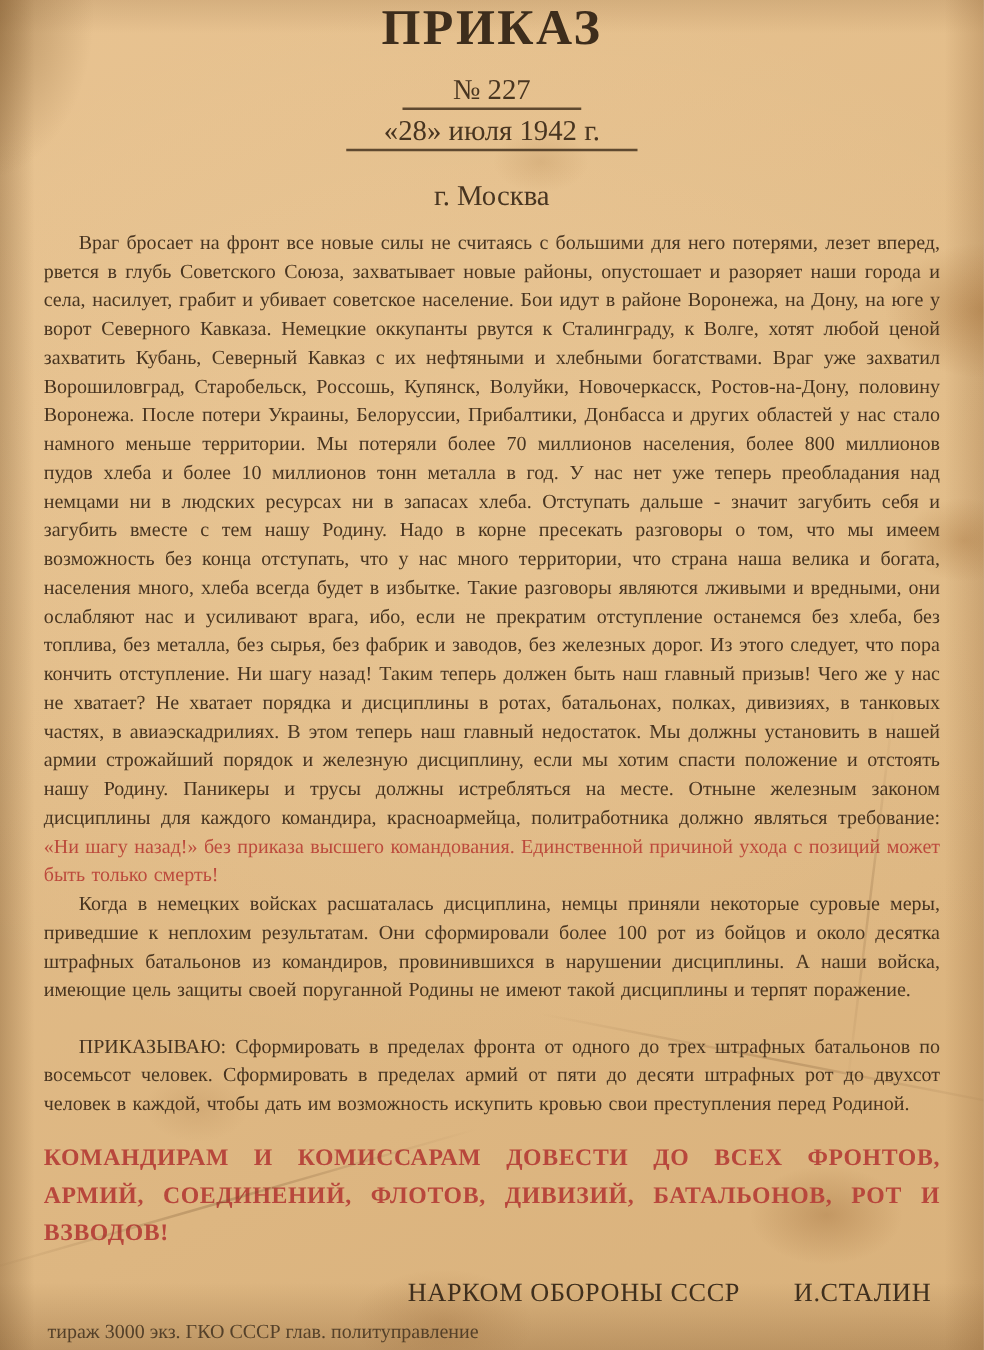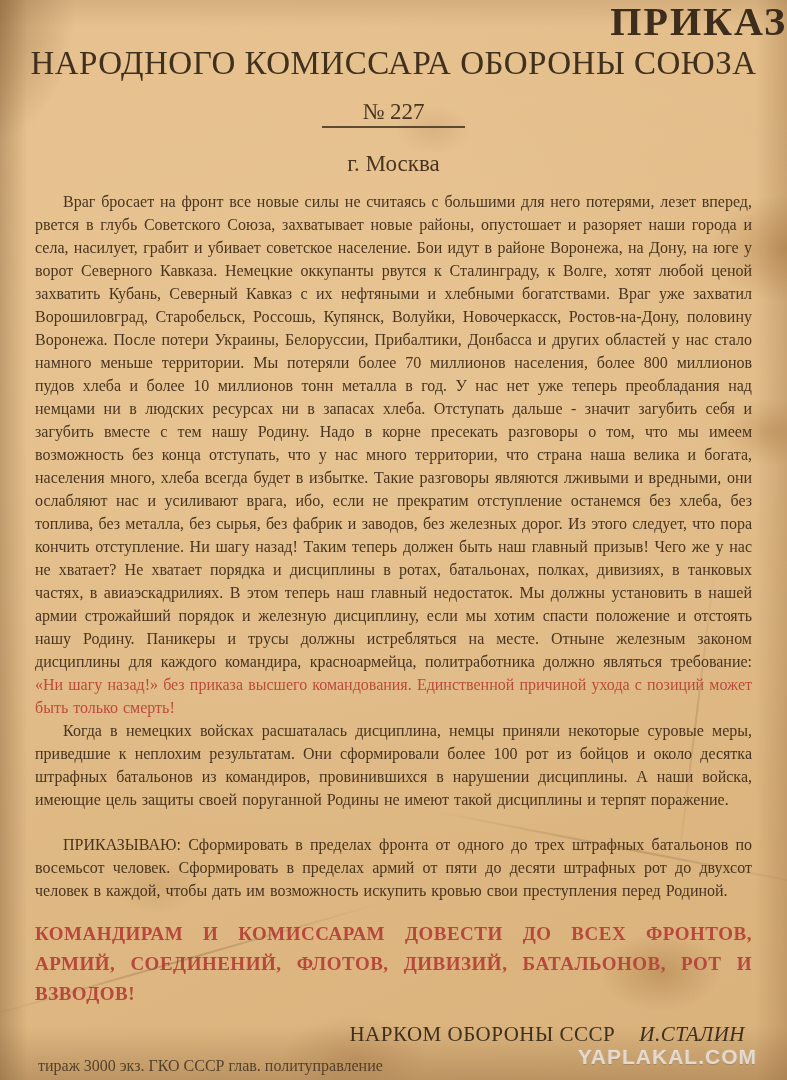--- a/index.html
+++ b/index.html
@@ -34,21 +34,21 @@
   .crease-2 { right:-40px; bottom:230px; width:400px; height:2px;
     background:linear-gradient(to right, rgba(110,75,40,0), rgba(110,75,40,0.25), rgba(110,75,40,0));
     transform:rotate(11deg); }
   .crease-3 { right:90px; top:560px; width:2px; height:320px;
     background:linear-gradient(to bottom, rgba(110,75,40,0), rgba(110,75,40,0.20), rgba(110,75,40,0));
     transform:rotate(7deg); }
 
   header { text-align:center; padding-top:1px; }
   .title {
     font-size:40px; font-weight:bold; letter-spacing:2px;
-    line-height:42px; color:rgba(52,37,22,0.95);text-align:right;
+    line-height:42px; color:rgba(52,37,22,0.95);
   }
   .subtitle {
     font-size:33px; font-weight:normal; letter-spacing:0.5px;
     line-height:40px; color:rgba(55,40,24,0.95);
   }
   .meta { margin-top:15px; }
   .meta-line { font-size:23px; line-height:27px; }
   .underlined {
     display:inline-block;
     border-bottom:2px solid rgba(70,52,32,0.85);
@@ -84,21 +84,21 @@
     text-indent:0 !important;
     letter-spacing:0.5px;
   }
 
   .signature {
     position:absolute; top:1022px; right:42px;
     font-size:21px; letter-spacing:0.5px;
     color:rgba(55,40,24,0.95);
     white-space:nowrap;
   }
-  .sig-name { margin-left:24px;font-style:italic; }
+  .sig-name { margin-left:43px; }
   .watermark {
     position:absolute; top:1045px; right:30px;
     font-family:"Liberation Sans", sans-serif;
     font-weight:bold; font-size:21px; letter-spacing:1px;
     color:rgba(238,232,224,0.82);
     text-shadow:0 1px 1px rgba(120,90,60,0.45), 0 0 2px rgba(255,255,255,0.35);
   }
   .imprint {
     position:absolute; bottom:5px; left:38px;
     font-size:16px; color:rgba(72,54,34,0.9);margin-top:12px;
@@ -108,38 +108,39 @@
 <body>
 
 <div class="page">
 
   <div class="crease crease-1"></div>
   <div class="crease crease-2"></div>
   <div class="crease crease-3"></div>
 
   <header>
     <div class="title">ПРИКАЗ</div>
-    <div class="subtitle">НАРОДНОГО КОМИССАРА ОБОРОНЫ СОЮЗА</div>
     <div class="meta">
       <div class="meta-line">
         <span class="underlined order-no">№ 227</span>
+      </div>
+      <div class="meta-line">
+        <span class="underlined order-date">«28» июля 1942 г.</span>
       </div>
       <div class="meta-line order-city">г. Москва</div>
     </div>
   </header>
 
   <main>
     <p><span>Враг бросает на фронт все новые силы не считаясь с большими для него потерями, лезет вперед, рвется в глубь Советского Союза, захватывает новые районы, опустошает и разоряет наши города и села, насилует, грабит и убивает советское население. Бои идут в районе Воронежа, на Дону, на юге у ворот Северного Кавказа. Немецкие оккупанты рвутся к Сталинграду, к Волге, хотят любой ценой захватить Кубань, Северный Кавказ с их нефтяными и хлебными богатствами. Враг уже захватил Ворошиловград, Старобельск, Россошь, Купянск, Волуйки, Новочеркасск, Ростов-на-Дону, половину Воронежа. После потери Украины, Белоруссии, Прибалтики, Донбасса и других областей у нас стало намного меньше территории. Мы потеряли более 70 миллионов населения, более 800 миллионов пудов хлеба и более 10 миллионов тонн металла в год. У нас нет уже теперь преобладания над немцами ни в людских ресурсах ни в запасах хлеба. Отступать дальше - значит загубить себя и загубить вместе с тем нашу Родину. Надо в корне пресекать разговоры о том, что мы имеем возможность без конца отступать, что у нас много территории, что страна наша велика и богата, населения много, хлеба всегда будет в избытке. Такие разговоры являются лживыми и вредными, они ослабляют нас и усиливают врага, ибо, если не прекратим отступление останемся без хлеба, без топлива, без металла, без сырья, без фабрик и заводов, без железных дорог. Из этого следует, что пора кончить отступление. Ни шагу назад! Таким теперь должен быть наш главный призыв! Чего же у нас не хватает? Не хватает порядка и дисциплины в ротах, батальонах, полках, дивизиях, в танковых частях, в авиаэскадрилиях. В этом теперь наш главный недостаток. Мы должны установить в нашей армии строжайший порядок и железную дисциплину, если мы хотим спасти положение и отстоять нашу Родину. Паникеры и трусы должны истребляться на месте. Отныне железным законом дисциплины для каждого командира, красноармейца, политработника должно являться требование:</span>
       <span class="red-inline">«Ни шагу назад!» без приказа высшего командования. Единственной причиной ухода с позиций может быть только смерть!</span></p>
     <p>Когда в немецких войсках расшаталась дисциплина, немцы приняли некоторые суровые меры, приведшие к неплохим результатам. Они сформировали более 100 рот из бойцов и около десятка штрафных батальонов из командиров, провинившихся в нарушении дисциплины. А наши войска, имеющие цель защиты своей поруганной Родины не имеют такой дисциплины и терпят поражение.</p>
     <p class="para-order">ПРИКАЗЫВАЮ: Сформировать в пределах фронта от одного до трех штрафных батальонов по восемьсот человек. Сформировать в пределах армий от пяти до десяти штрафных рот до двухсот человек в каждой, чтобы дать им возможность искупить кровью свои преступления перед Родиной.</p>
     <p class="red-callout">КОМАНДИРАМ И КОМИССАРАМ ДОВЕСТИ ДО ВСЕХ ФРОНТОВ, АРМИЙ, СОЕДИНЕНИЙ, ФЛОТОВ, ДИВИЗИЙ, БАТАЛЬОНОВ, РОТ И ВЗВОДОВ!</p>
   </main>
 
   <div class="signature">
     <span>НАРКОМ ОБОРОНЫ СССР</span><span class="sig-name">И.СТАЛИН</span>
   </div>
 
-  <div class="watermark">YAPLAKAL.COM</div>
 
   <div class="imprint">тираж 3000 экз. ГКО СССР глав. политуправление</div>
 
 </div>
 
 </body></html>

